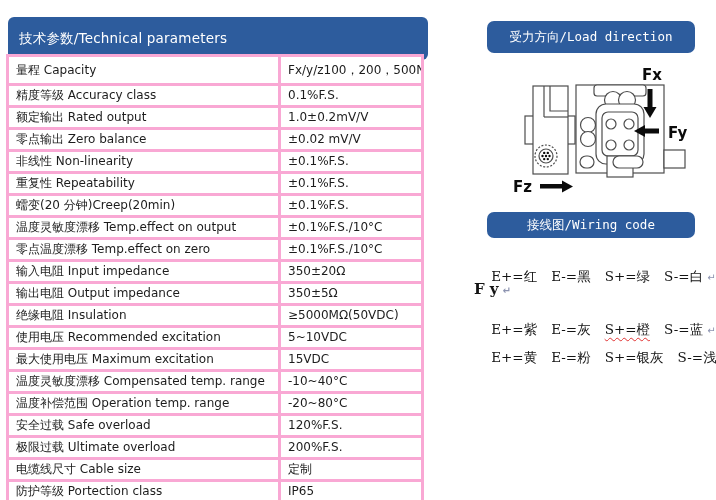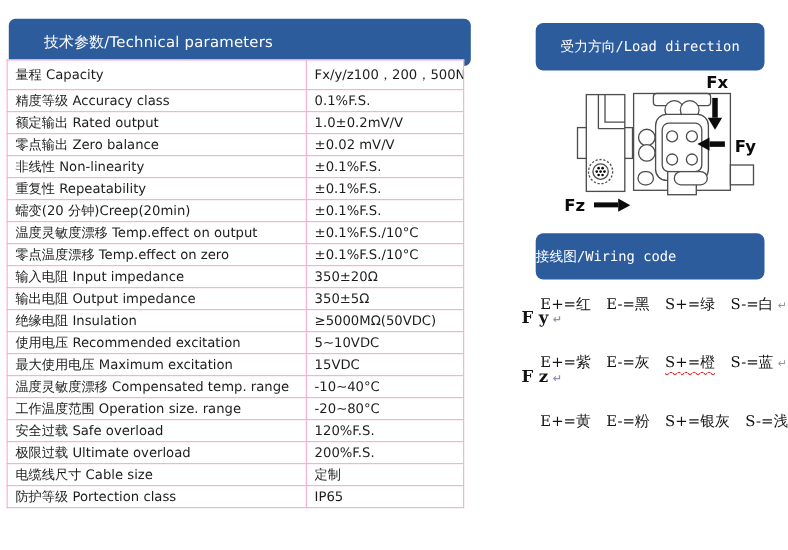--- a/index.html
+++ b/index.html
@@ -5,31 +5,31 @@
   html,body{margin:0;padding:0;}
   body{
     width:716px;height:500px;position:relative;background:#ffffff;
     font-family:"DejaVu Sans","Liberation Sans",sans-serif;
     color:#1c1c1c;overflow:hidden;
   }
   .hdr{
     position:absolute;background:#2d5c9d;color:#fff;border-radius:6px;
     display:flex;align-items:center;box-sizing:border-box;
   }
-  #tech-header{left:8px;top:17px;width:420px;height:43px;padding-left:32px;font-size:13.5px;letter-spacing:.2px;text-align:center;}
-  #load-header{left:487px;top:21px;width:208px;height:43px;justify-content:center;
+  #tech-header{left:8px;top:17px;width:420px;height:43px;padding-left:11px;font-size:13.5px;letter-spacing:.2px;text-align:center;}
+  #load-header{left:487px;top:21px;width:208px;height:32px;justify-content:center;
     font-family:"DejaVu Sans Mono","Liberation Mono",monospace;font-size:12.5px;border-radius:7px;}
-  #wiring-header{left:487px;top:212px;width:208px;height:42px;justify-content:flex-start;
+  #wiring-header{left:487px;top:212px;width:208px;height:26px;justify-content:center;
     font-family:"DejaVu Sans Mono","Liberation Mono",monospace;font-size:12.5px;border-radius:7px;}
   table.params{
     position:absolute;left:6px;top:54px;width:416px;border-collapse:collapse;table-layout:fixed;
     font-size:12px;color:#1c1c1c;background:#fff;
   }
   table.params td{
-    border:1px solid #f9a8d4;height:19px;padding:0 2px 0 7px;
+    border:3px solid #f9a8d4;height:19px;padding:0 2px 0 7px;
     white-space:nowrap;overflow:hidden;line-height:1.05;
   }
   table.params tr.first td{height:26px;}
   .col-param{width:272px;} .col-value{width:143px;}
   #diagram{position:absolute;left:480px;top:55px;}
   #diagram .ln{fill:#ffffff;stroke:#4d4d4d;stroke-width:1.2;}
   #diagram .nf{fill:none;stroke:#4d4d4d;stroke-width:1.2;}
   #diagram .blk{fill:#0b0b0b;stroke:none;}
   #diagram text{font-family:"DejaVu Sans","Liberation Sans",sans-serif;font-weight:bold;fill:#0b0b0b;}
   #wiring-text{
@@ -113,21 +113,21 @@
       </tr>
     <tr>
         <td>最大使用电压 Maximum excitation</td>
         <td>15VDC</td>
       </tr>
     <tr>
         <td>温度灵敏度漂移 Compensated temp. range</td>
         <td>-10~40°C</td>
       </tr>
     <tr>
-        <td>工作温度范围 Operation size. range</td>
+        <td>温度补偿范围 Operation temp. range</td>
         <td>-20~80°C</td>
       </tr>
     <tr>
         <td>安全过载 Safe overload</td>
         <td>120%F.S.</td>
       </tr>
     <tr>
         <td>极限过载 Ultimate overload</td>
         <td>200%F.S.</td>
       </tr>
@@ -209,17 +209,16 @@
 </div>
 
 <div id="wiring-text">
   <div class="pairs-line">
     <span class="seg">E+=红</span><span class="seg">E-=黑</span><span class="seg">S+=绿</span><span>S-=白</span><span class="ret">↵</span>
   </div>
   <div class="axis-line"><span>F y</span><span class="ret">↵</span></div>
   <div class="pairs-line">
     <span class="seg">E+=紫</span><span class="seg">E-=灰</span><span class="seg squiggle">S+=橙</span><span>S-=蓝</span><span class="ret">↵</span>
   </div>
-  <div class="axis-line axis-3"><span>F z</span><span class="ret">↵</span></div>
   <div class="pairs-line">
     <span class="seg">E+=黄</span><span class="seg">E-=粉</span><span class="seg">S+=银灰</span><span>S-=浅绿</span>
   </div>
 </div>
 
 </body></html>

